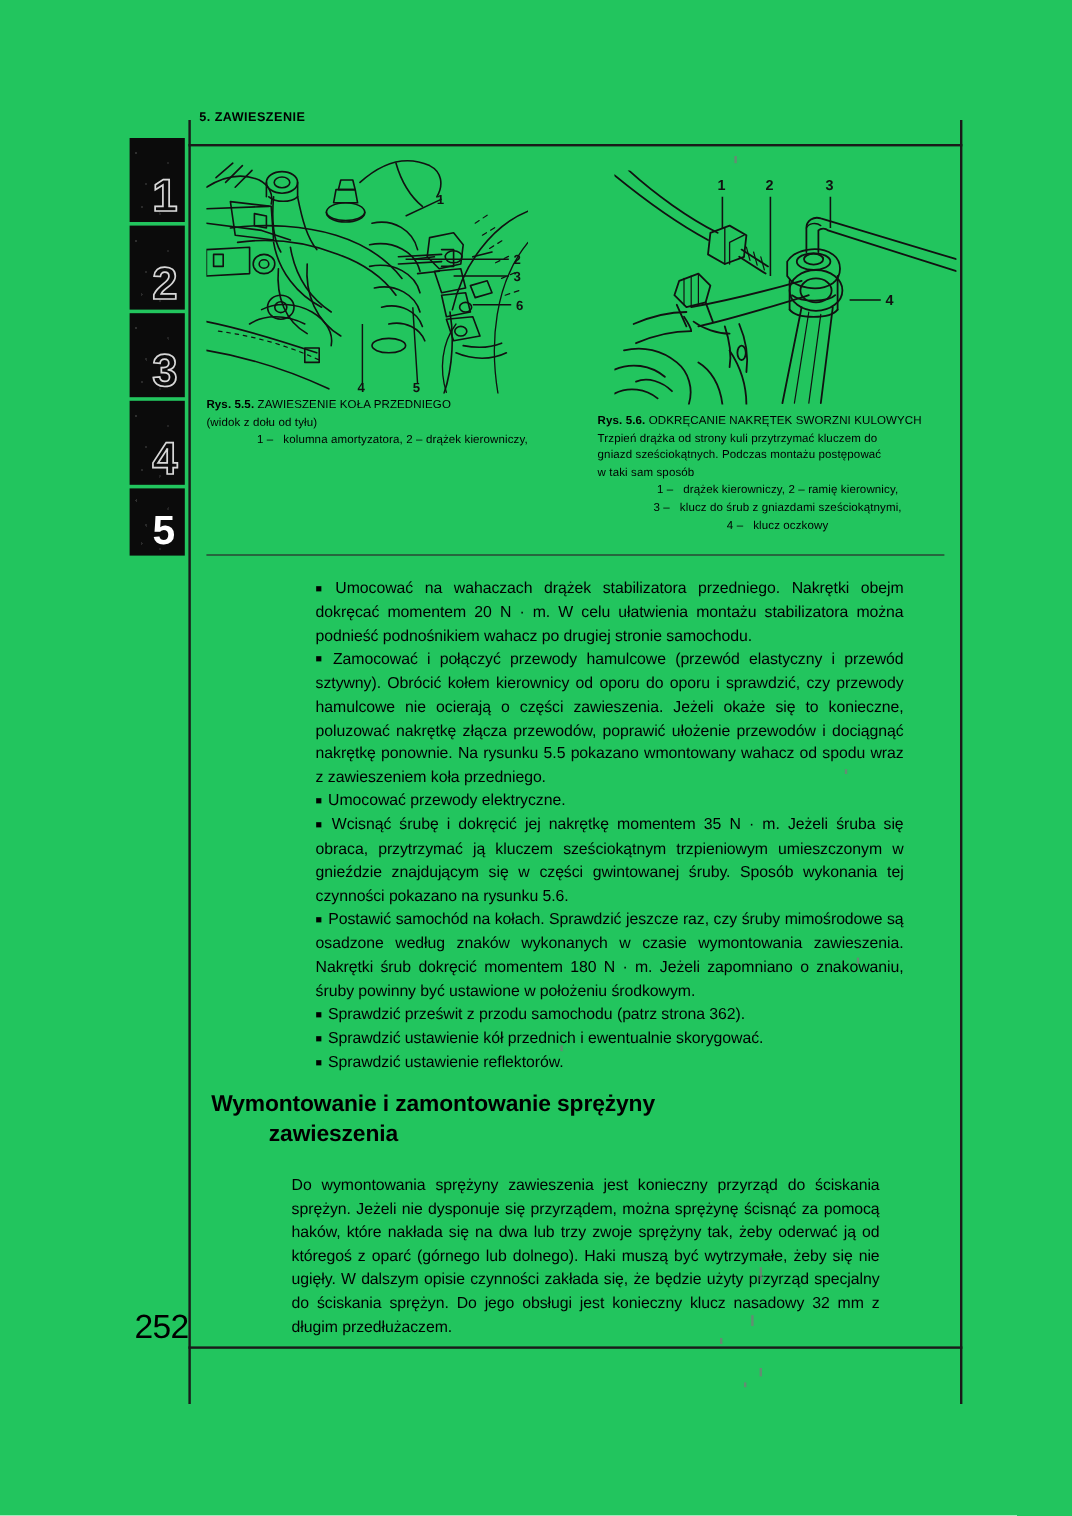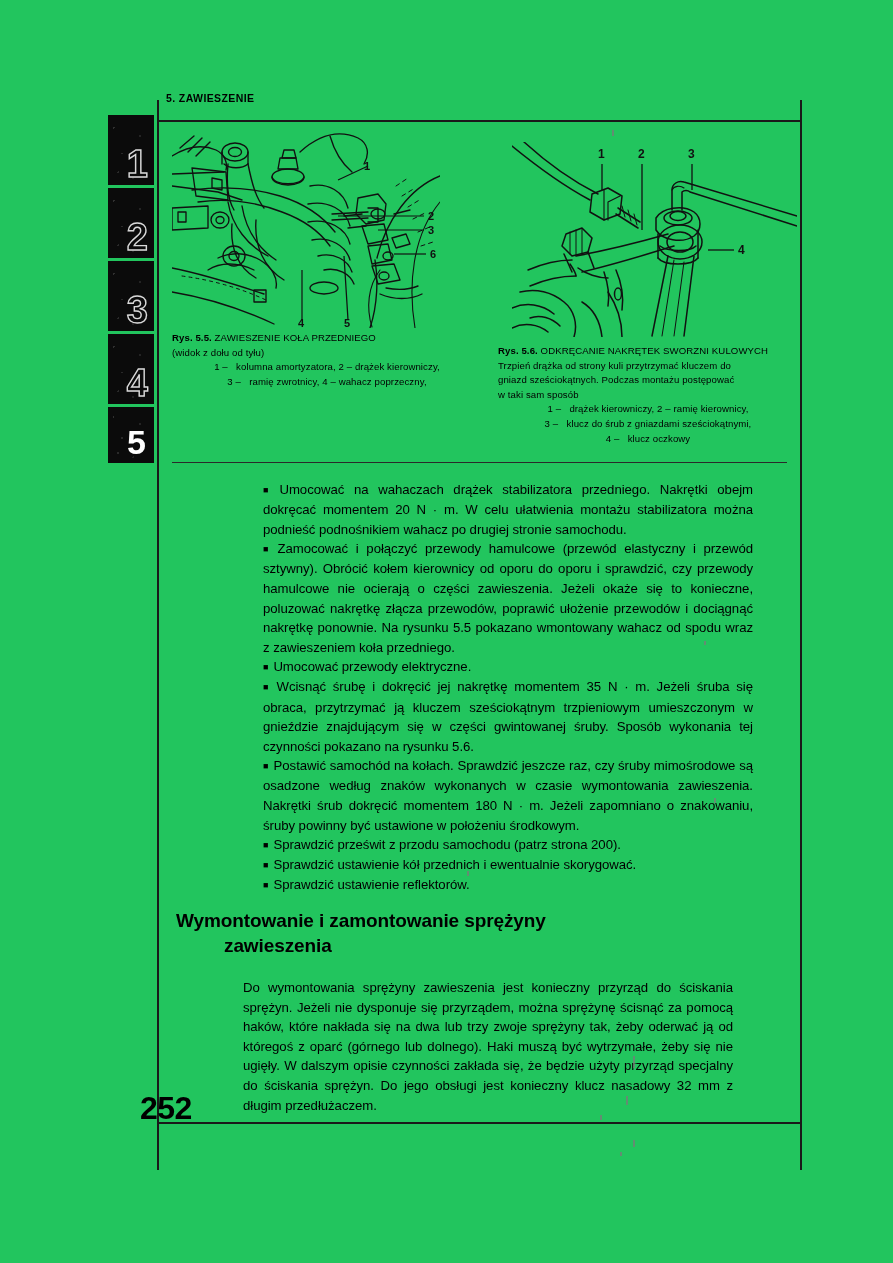--- a/index.html
+++ b/index.html
@@ -136,24 +136,23 @@
   }
   .section-head .l2 {
     display: block;
     margin-left: 48px;
   }
 
   .page-no {
     position: absolute;
     left: 112px;
     top: 1090px;
-    font-size: 32px;
-    font-weight: bold;
+    font-size: 28px;
+    font-weight: normal;
     letter-spacing: -0.5px;
-    margin-left: 28px;
   }
 
   
   .speck {
     position: absolute;
     background: #7a7a7a;
     opacity: .75;
   }
 </style>
 </head>
@@ -305,21 +304,20 @@
     </svg>
   </div>
 
   <div class="fig-caption" style="left:172px; top:331px; width:310px;">
     <div class="title">
       <span>Rys. 5.5.</span>
       <span class="name">ZAWIESZENIE KOŁA PRZEDNIEGO</span>
     </div>
     <span class="sub">(widok z dołu od tyłu)</span>
     <span class="key">1 –   kolumna amortyzatora, 2 – drążek kierowniczy,</span>
-    <span class="key">3 –   ramię zwrotnicy, 4 – wahacz poprzeczny,</span>
   </div>
 
   <div class="figbox" style="left:512px; top:142px;">
     <svg width="285" height="195" viewBox="0 0 285 195" aria-hidden="true">
       <g fill="none" stroke="#111" stroke-width="1.5" stroke-linecap="round" stroke-linejoin="round">
 
         <path d="M0 4 C22 22 52 44 78 58"></path>
         <path d="M12 0 C34 20 62 40 86 52"></path>
 
         <path d="M80 52 L96 46 L110 54 L108 72 L92 78 L78 70 Z"></path>
@@ -408,21 +406,21 @@
     <span class="key">3 –   klucz do śrub z gniazdami sześciokątnymi,</span>
     <span class="key">4 –   klucz oczkowy</span>
   </div>
 
   <div class="body-col" style="top:480px;margin-left:20px;">
     <p class="para bullet-para sq">Umocować na wahaczach drążek stabilizatora przedniego. Nakrętki obejm dokręcać momentem 20 N · m. W celu ułatwienia montażu stabilizatora można podnieść podnośnikiem wahacz po drugiej stronie samochodu.</p>
     <p class="para bullet-para sq">Zamocować i połączyć przewody hamulcowe (przewód elastyczny i przewód sztywny). Obrócić kołem kierownicy od oporu do oporu i sprawdzić, czy przewody hamulcowe nie ocierają o części zawieszenia. Jeżeli okaże się to konieczne, poluzować nakrętkę złącza przewodów, poprawić ułożenie przewodów i dociągnąć nakrętkę ponownie. Na rysunku 5.5 pokazano wmontowany wahacz od spodu wraz z zawieszeniem koła przedniego.</p>
     <p class="para bullet-para sq">Umocować przewody elektryczne.</p>
     <p class="para bullet-para sq">Wcisnąć śrubę i dokręcić jej nakrętkę momentem 35 N · m. Jeżeli śruba się obraca, przytrzymać ją kluczem sześciokątnym trzpieniowym umieszczonym w gnieździe znajdującym się w części gwintowanej śruby. Sposób wykonania tej czynności pokazano na rysunku 5.6.</p>
     <p class="para bullet-para sq">Postawić samochód na kołach. Sprawdzić jeszcze raz, czy śruby mimośrodowe są osadzone według znaków wykonanych w czasie wymontowania zawieszenia. Nakrętki śrub dokręcić momentem 180 N · m. Jeżeli zapomniano o znakowaniu, śruby powinny być ustawione w położeniu środkowym.</p>
-    <p class="para bullet-para sq" style="text-align:left;">Sprawdzić prześwit z przodu samochodu (patrz strona 200).</p>
+    <p class="para bullet-para sq" style="text-align:left;">Sprawdzić prześwit z przodu samochodu (patrz strona 362).</p>
     <p class="para bullet-para sq" style="text-align:left;">Sprawdzić ustawienie kół przednich i ewentualnie skorygować.</p>
     <p class="para bullet-para sq" style="text-align:left;">Sprawdzić ustawienie reflektorów.</p>
   </div>
 
   <h2 class="section-head" style="top:908px; margin:0;">
     <span>Wymontowanie i zamontowanie sprężyny</span>
     <span class="l2">zawieszenia</span>
   </h2>
 
   <div class="body-col" style="top:978px;">

